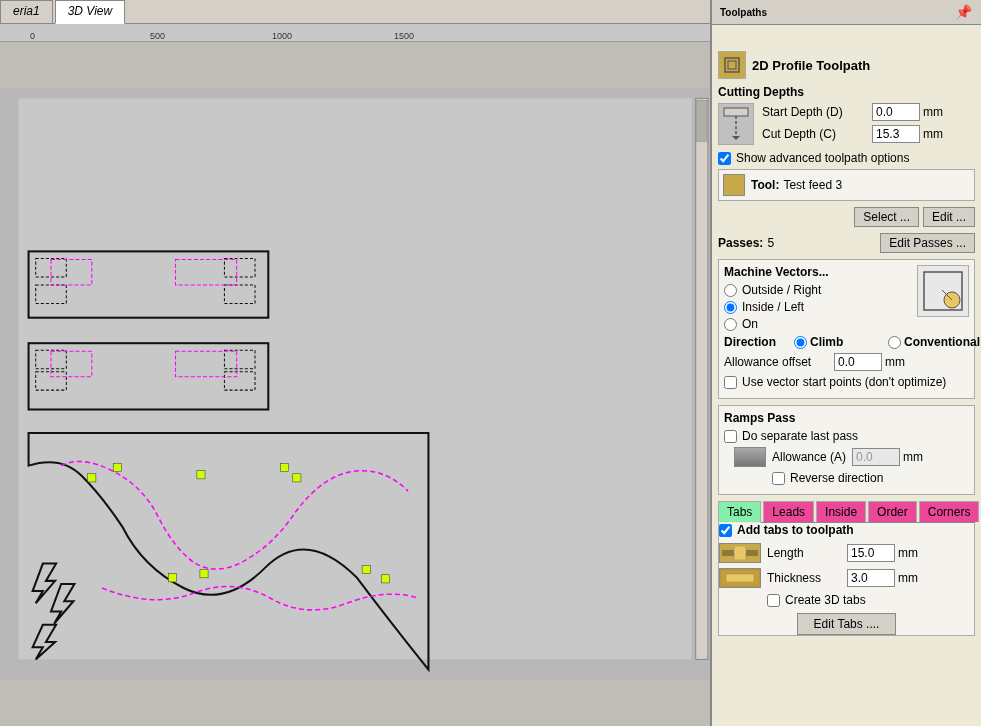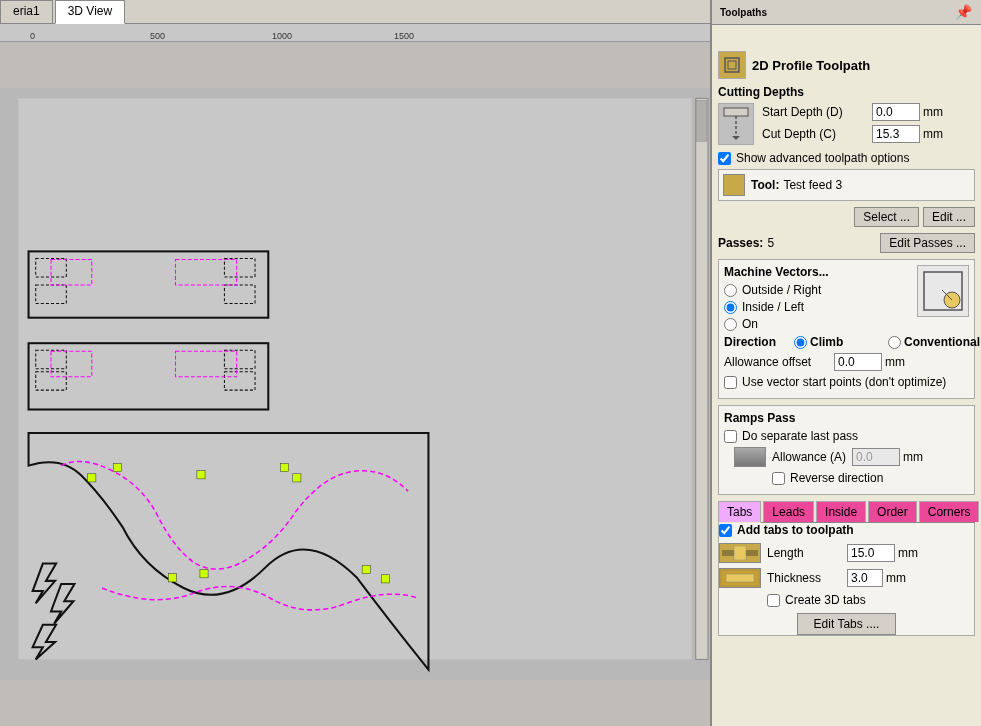--- a/index.html
+++ b/index.html
@@ -1,21 +1,21 @@
 <!DOCTYPE html>
 <html><head>
   <meta charset="utf-8">
   <style>
     * { box-sizing: border-box; margin: 0; padding: 0; }
     body { font-family: Arial, sans-serif; font-size: 12px; background: #d4d0c8; display: flex; width: 981px; height: 726px; overflow: hidden; }
 
     
     #left-panel { width: 710px; height: 726px; display: flex; flex-direction: column; background: #d4d0c8; }
 
-    .tabs-bar { display: flex; height: 24px; background: #d4d0c8; border-bottom: 1px solid #888; }
+    .tabs-bar { display: flex; height: 24px; background: #d4d0c8; border-bottom: 1px solid #888; font-style: italic; }
     .tab { padding: 3px 12px; font-size: 12px; cursor: pointer; border: 1px solid #888; border-bottom: none; background: #d4d0c8; margin-right: 2px; }
     .tab.active { background: #fff; border-bottom: 1px solid #fff; margin-bottom: -1px; z-index: 1; }
 
     .canvas-area { flex: 1; background: #b8b8b8; position: relative; overflow: hidden; }
     .canvas-content { width: 100%; height: 100%; background: #c0bdb8; position: relative; }
 
     
     .drawing-svg { position: absolute; top: 0; left: 0; width: 100%; height: 100%; }
 
     
@@ -57,21 +57,21 @@
     .direction-row { display: flex; align-items: flex-end; margin-top: 4px; margin-bottom: 4px; }
     .direction-row label { font-size: 12px; min-width: 70px; font-weight: bold; }
     .direction-row span { font-size: 12px; margin-right: 8px; }
 
     .last-pass-section { border: 1px solid #aaa; padding: 5px; margin-bottom: 6px; background: #f5f3ed; }
     .last-pass-title { font-weight: bold; font-size: 12px; margin-bottom: 4px; }
     .last-pass-inner { padding-left: 10px; }
 
     .tabs-bottom { display: flex; margin-top: 4px; border-bottom: 1px solid #888; }
     .tab-b { padding: 3px 8px; font-size: 12px; cursor: pointer; border: 1px solid #aaa; border-bottom: none; background: #ec4899; margin-right: 2px; }
-    .tab-b.active { background: #f0abfc; border-bottom: 1px solid #ece9d8; margin-bottom: -1px; z-index: 1; }
+    .tab-b.active { background: #86efac; border-bottom: 1px solid #ece9d8; margin-bottom: -1px; z-index: 1; }
 
     .tab-content { border: 1px solid #aaa; border-top: none; padding: 0; background: #f5f3ed; }
 
     .add-tabs-row { display: flex; align-items: center; margin-bottom: 6px; }
     .add-tabs-row input[type=checkbox] { margin-right: 5px; }
     .add-tabs-row label { font-weight: bold; font-size: 12px; }
 
     .tab-field-row { display: flex; align-items: center; margin-bottom: 5px; }
     .tab-field-row label { min-width: 80px; font-size: 12px; }
     .tab-field-row input[type=text] { width: 55px; border: 1px solid #888; padding: 1px 3px; font-size: 12px; background: #fff; }
@@ -321,21 +321,21 @@
       </div>
 
       <div class="tab-field-row">
         <div style="width:42px;height:20px;background:#b89840;border:1px solid #888;margin-right:6px;flex-shrink:0;display:flex;align-items:center;justify-content:center;">
           <svg width="36" height="14">
             <rect x="0" y="0" width="36" height="14" fill="#c8a030"></rect>
             <rect x="4" y="3" width="28" height="8" fill="#e8c860" stroke="#888" stroke-width="0.5"></rect>
           </svg>
         </div>
         <label>Thickness</label>
-        <input type="text" value="3.0" style="width: 36px; border: 1px solid rgb(136, 136, 136); padding: 1px 3px; font-size: 12px;">
+        <input type="text" value="3.0" style="width: 48px; border: 1px solid rgb(136, 136, 136); padding: 1px 3px; font-size: 12px;">
         <span class="unit">mm</span>
       </div>
 
       <div class="create-3d-row">
         <input type="checkbox" id="create-3d" style="">
         <label for="create-3d">Create 3D tabs</label>
       </div>
 
       <button class="edit-tabs-btn">Edit Tabs ....</button>
     </div>

